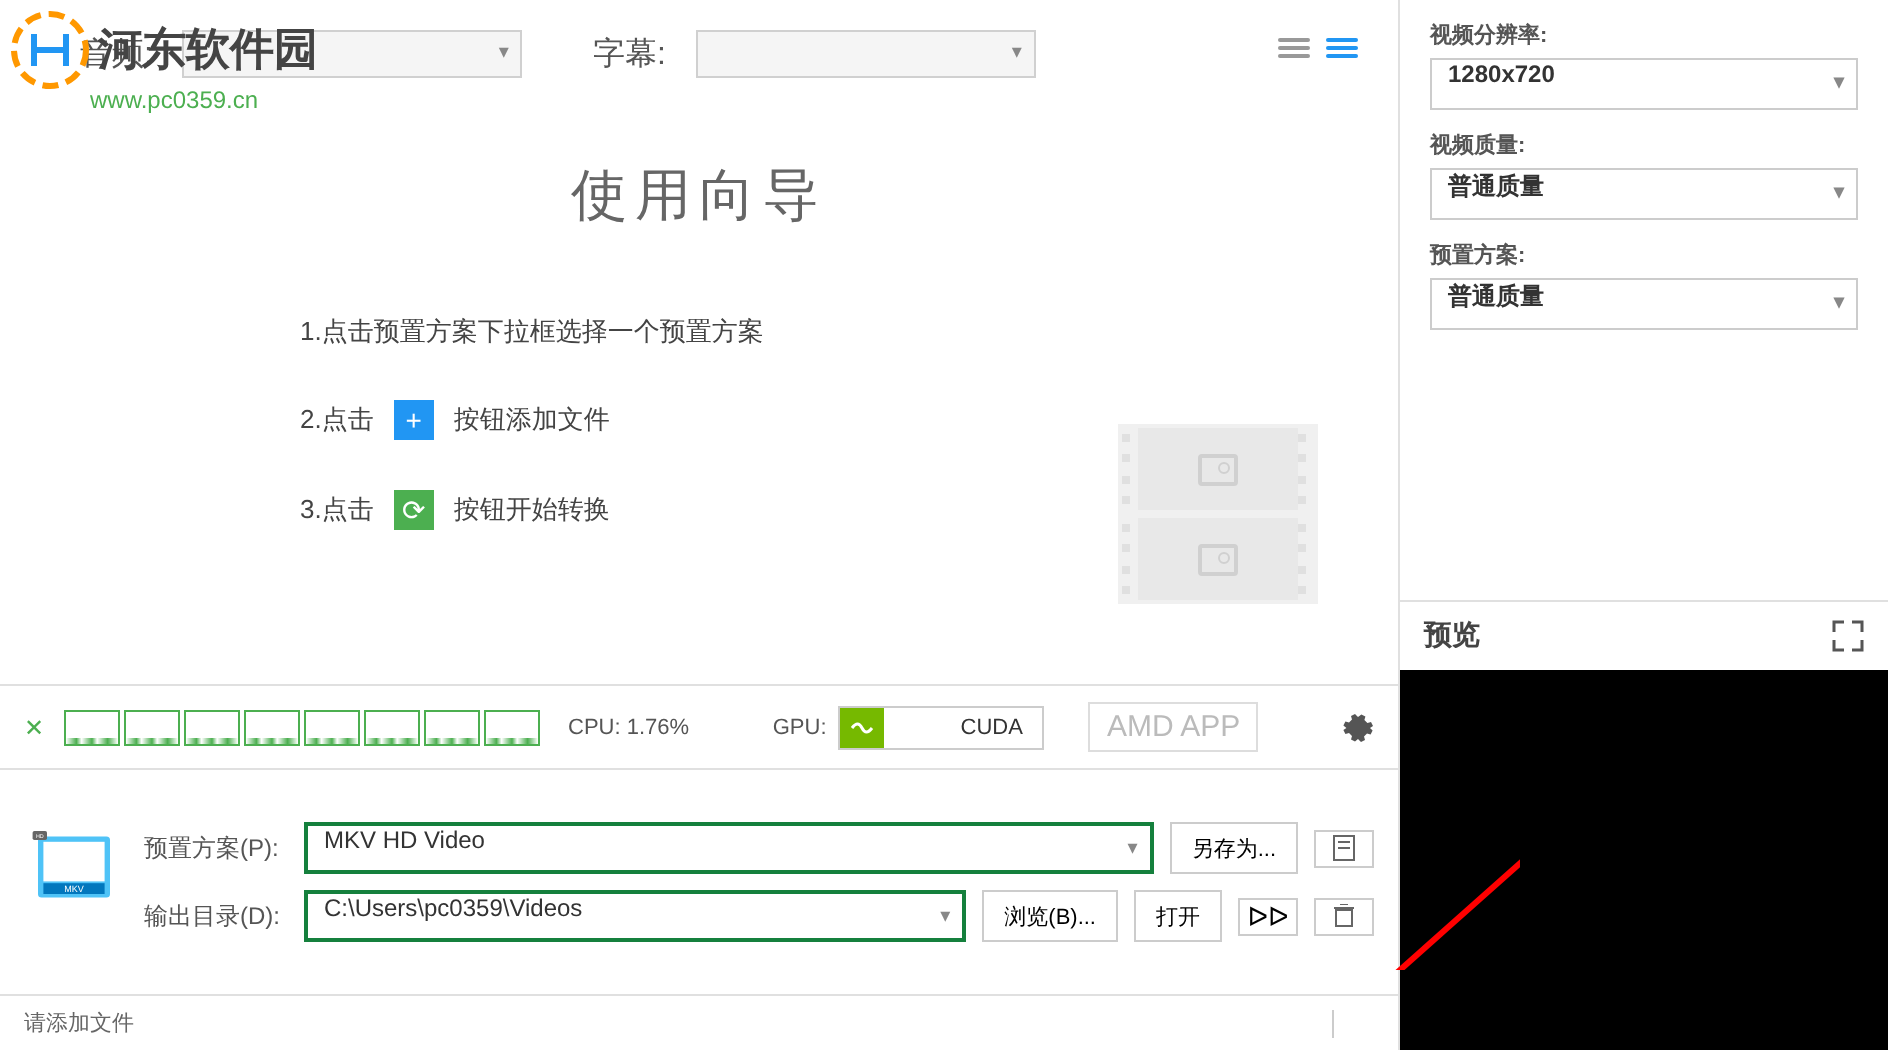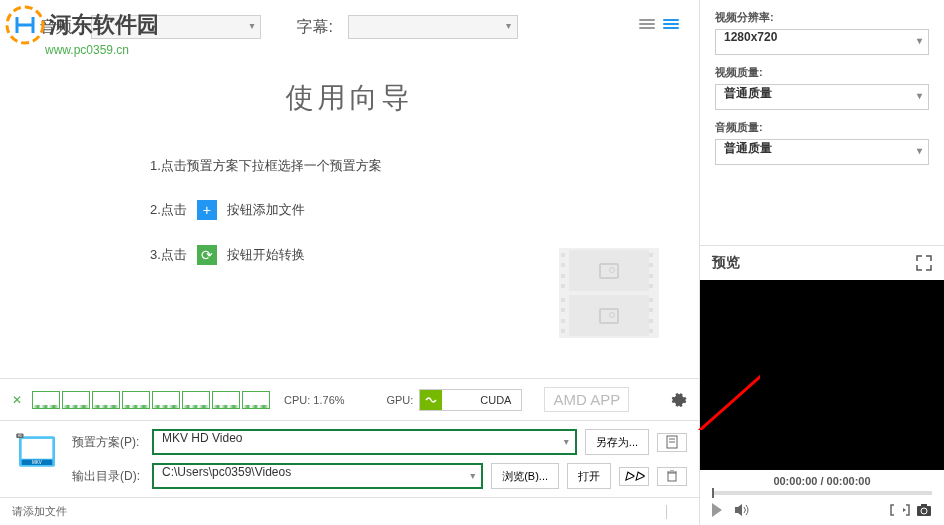--- a/index.html
+++ b/index.html
@@ -49,29 +49,29 @@
     .cpu-core::after { content: ""; position: absolute; bottom: 0; left: 0; right: 0; height: 3px; background: linear-gradient(to right, transparent 0%, #4CAF50 20%, transparent 30%, #4CAF50 50%, transparent 60%, #4CAF50 80%, transparent 100%); }
     .perf-label { font-size: 11px; color: #555; margin-left: 8px; }
     .gpu-badge { display: flex; align-items: center; border: 1px solid #ccc; height: 22px; gap: 28px; }
     .gpu-nvidia { width: 22px; height: 100%; background: #76B900; display: flex; align-items: center; justify-content: center; }
     .gpu-nvidia-icon { width: 14px; height: 14px; }
     .gpu-cuda { padding: 0 10px; font-size: 11px; color: #333; }
     .gpu-amd { border: 1px solid #ddd; padding: 3px 8px; color: #bbb; font-size: 15px; margin-left: 16px; }
     .gear-icon { margin-left: auto; width: 16px; height: 16px; cursor: pointer; }
     
     
-    .bottom-area { padding: 8px 12px; border-top: 1px solid #e0e0e0; display: flex; gap: 10px; }
+    .bottom-area { padding: 26px 12px; border-top: 1px solid #e0e0e0; display: flex; gap: 10px; }
     .format-icon { width: 50px; height: 45px; }
     .preset-rows { flex: 1; display: flex; flex-direction: column; gap: 8px; }
     .preset-row { display: flex; align-items: center; gap: 8px; }
     .preset-label { font-size: 12px; color: #555; width: 72px; }
     .preset-select { flex: 1; height: 26px; border: 2px solid #15803d; padding: 0 8px; font-size: 12px; background: #fff; position: relative; }
     .preset-select::after { content: "▾"; position: absolute; right: 6px; top: 5px; color: #888; font-size: 10px; }
     .btn-small { height: 26px; padding: 0 10px; border: 1px solid #ccc; background: #fff; font-size: 11px; cursor: pointer; }
-    .btn-icon-small { width: 30px; height: 19px; border: 1px solid #ccc; background: #fff; cursor: pointer; display: flex; align-items: center; justify-content: center; font-style: italic; }
+    .btn-icon-small { width: 30px; height: 19px; border: 1px solid #ccc; background: #fff; cursor: pointer; display: flex; align-items: center; justify-content: center; }
     
     
     .status-bar { border-top: 1px solid #e0e0e0; padding: 6px 12px; display: flex; align-items: center; font-size: 11px; color: #666; }
     .status-bar .divider { margin-left: auto; width: 1px; height: 14px; background: #ccc; margin-right: 20px; }
     
     
     .right-settings { padding: 10px 15px; }
     .setting-group { margin-bottom: 10px; }
     .setting-label { font-size: 11px; color: #555; margin-bottom: 4px; }
     .setting-select { width: 100%; height: 26px; border: 1px solid #ccc; padding: 0 8px; font-size: 12px; background: #fff; position: relative; }
@@ -271,21 +271,21 @@
           <span>1280x720</span>
         </div>
       </div>
       <div class="setting-group">
         <div class="setting-label">视频质量:</div>
         <div class="setting-select">
           <span>普通质量</span>
         </div>
       </div>
       <div class="setting-group">
-        <div class="setting-label">音频质量:</div>
+        <div class="setting-label">预置方案:</div>
         <div class="setting-select">
           <span>普通质量</span>
         </div>
       </div>
     </div>
 
     <div style="flex:1"></div>
 
     <div class="preview-header">
       <span class="preview-title">预览</span>
@@ -294,38 +294,14 @@
       </svg>
     </div>
 
     <div class="preview-area">
       <svg class="red-arrow" viewBox="0 0 80 60" style="position:absolute;left:-60px;top:50px;width:120px;height:100px">
         <path d="M10 90 L100 10" stroke="#FF0000" stroke-width="2"></path>
         <path d="M90 8 L102 10 L95 20" stroke="#FF0000" stroke-width="2" fill="none"></path>
       </svg>
     </div>
 
-    <div class="preview-controls">
-      <div class="time-display">00:00:00 / 00:00:00</div>
-      <div class="progress-bar">
-        <div class="progress-handle"></div>
-      </div>
-      <div class="control-buttons">
-        <div class="play-btn"></div>
-        <svg class="volume-icon" width="16" height="14" viewBox="0 0 16 14">
-          <path d="M1 4 L4 4 L8 1 L8 13 L4 10 L1 10 Z" fill="#666"></path>
-          <path d="M10 4 Q13 7 10 10 M12 2 Q16 7 12 12" stroke="#666" fill="none"></path>
-        </svg>
-        <div class="control-right">
-          <svg class="control-icon" width="20" height="14" viewBox="0 0 20 14">
-            <path d="M4 2 L1 2 L1 12 L4 12 M16 2 L19 2 L19 12 L16 12" stroke="#666" stroke-width="1.5" fill="none"></path>
-            <path d="M13 5 L16 7 L13 9" fill="#666"></path>
-          </svg>
-          <svg class="control-icon" width="16" height="14" viewBox="0 0 16 14">
-            <rect x="1" y="3" width="14" height="10" fill="#444" rx="1"></rect>
-            <circle cx="8" cy="8" r="3" fill="none" stroke="#fff"></circle>
-            <rect x="5" y="1" width="6" height="3" fill="#444"></rect>
-          </svg>
-        </div>
-      </div>
-    </div>
   </div>
 </div>
 
 </body></html>

